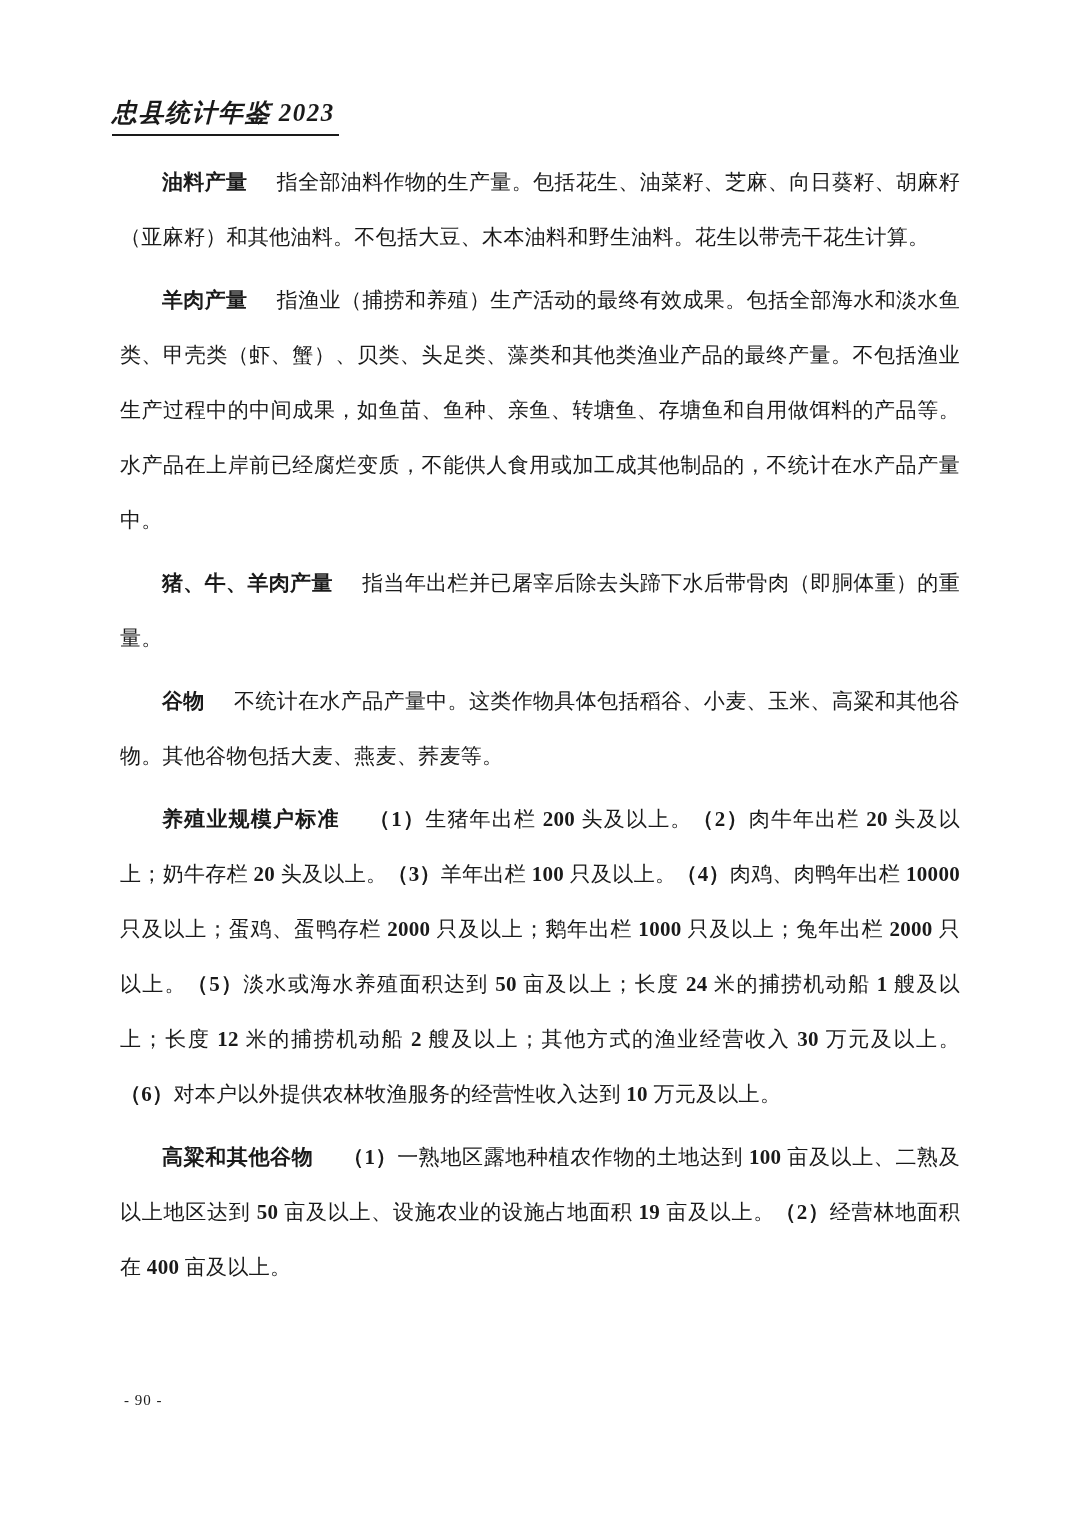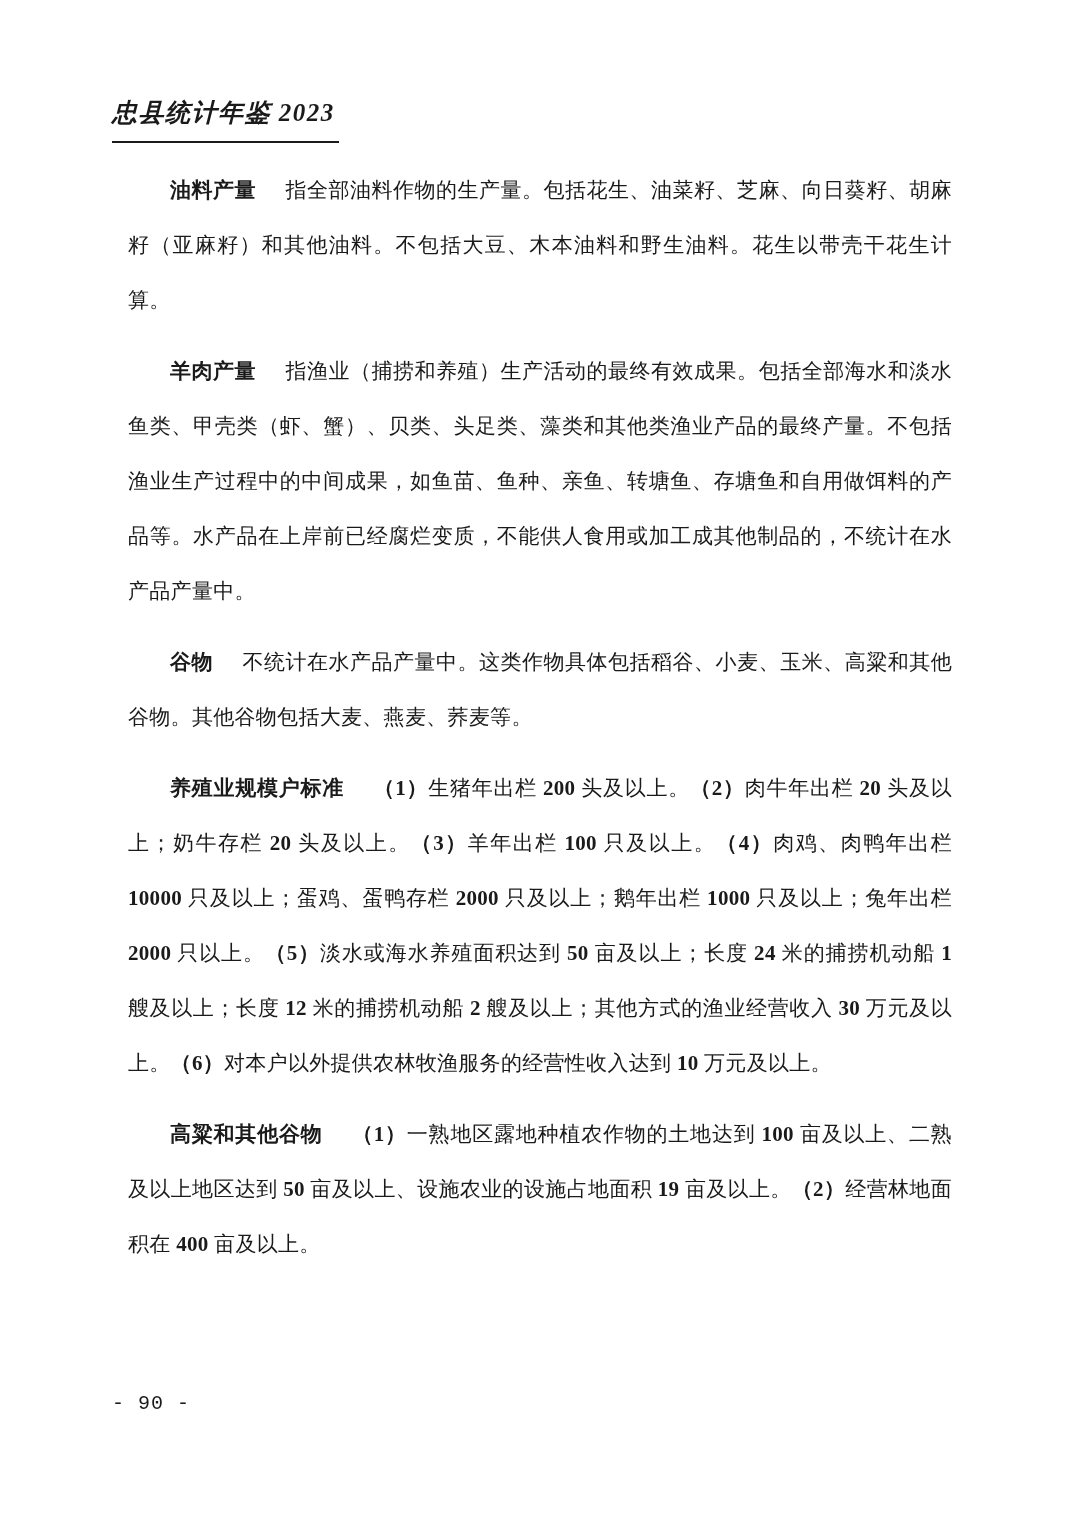--- a/index.html
+++ b/index.html
@@ -14,65 +14,65 @@
   }
   .doc-title{
     position:absolute;
     left:112px;
     top:96px;
     font-size:25px;
     font-weight:bold;
     font-style:italic;
     letter-spacing:1.5px;
     border-bottom:2px solid #1a1a1a;
-    padding:0 4px 12px 0;
+    padding:0 4px 5px 0;
     white-space:nowrap;
   }
   .content{
     position:absolute;
     left:112px;
     top:147px;
     width:856px;
   }
   .para{
-    margin:16px;
+    margin:8px;
     font-size:21px;
     line-height:55px;
     text-align:justify;
     text-indent:2em;
     letter-spacing:0.3px;
   }
   .term{
     font-weight:bold;
     margin-right:1.4em;
   }
   .para b{
     font-weight:bold;
   }
   .footer{
     position:absolute;
-    left:112px;
+    left:124px;
     top:1392px;
-    font-size:20px;
+    font-size:15px;
     letter-spacing:1px;
-    font-family:Liberation Mono, monospace;
   }
 </style>
 </head>
 <body>
 
 <div class="page">
 
   <div class="doc-title">忠县统计年鉴 2023</div>
 
   <div class="content">
   <p class="para"><span class="term">油料产量</span><span class="para-text">指全部油料作物的生产量。包括花生、油菜籽、芝麻、向日葵籽、胡麻籽（亚麻籽）和其他油料。不包括大豆、木本油料和野生油料。花生以带壳干花生计算。</span></p>
 
   <p class="para"><span class="term">羊肉产量</span><span class="para-text">指渔业（捕捞和养殖）生产活动的最终有效成果。包括全部海水和淡水鱼类、甲壳类（虾、蟹）、贝类、头足类、藻类和其他类渔业产品的最终产量。不包括渔业生产过程中的中间成果，如鱼苗、鱼种、亲鱼、转塘鱼、存塘鱼和自用做饵料的产品等。水产品在上岸前已经腐烂变质，不能供人食用或加工成其他制品的，不统计在水产品产量中。</span></p>
 
+  <p class="para"><span class="term">猪、牛、羊肉产量</span><span class="para-text">指当年出栏并已屠宰后除去头蹄下水后带骨肉（即胴体重）的重量。</span></p>
 
   <p class="para"><span class="term">谷物</span><span class="para-text">不统计在水产品产量中。这类作物具体包括稻谷、小麦、玉米、高粱和其他谷物。其他谷物包括大麦、燕麦、荞麦等。</span></p>
 
   <p class="para"><span class="term">养殖业规模户标准</span><span class="para-text"><b>（1）</b>生猪年出栏 <b>200</b> 头及以上。<b>（2）</b>肉牛年出栏 <b>20</b> 头及以上；奶牛存栏 <b>20</b> 头及以上。<b>（3）</b>羊年出栏 <b>100</b> 只及以上。<b>（4）</b>肉鸡、肉鸭年出栏 <b>10000</b> 只及以上；蛋鸡、蛋鸭存栏 <b>2000</b> 只及以上；鹅年出栏 <b>1000</b> 只及以上；兔年出栏 <b>2000</b> 只以上。<b>（5）</b>淡水或海水养殖面积达到 <b>50</b> 亩及以上；长度 <b>24</b> 米的捕捞机动船 <b>1</b> 艘及以上；长度 <b>12</b> 米的捕捞机动船 <b>2</b> 艘及以上；其他方式的渔业经营收入 <b>30</b> 万元及以上。<b>（6）</b>对本户以外提供农林牧渔服务的经营性收入达到 <b>10</b> 万元及以上。</span></p>
 
   <p class="para"><span class="term">高粱和其他谷物</span><span class="para-text"><b>（1）</b>一熟地区露地种植农作物的土地达到 <b>100</b> 亩及以上、二熟及以上地区达到 <b>50</b> 亩及以上、设施农业的设施占地面积 <b>19</b> 亩及以上。<b>（2）</b>经营林地面积在 <b>400</b> 亩及以上。</span></p>
 </div>
 
   <div class="footer">- 90 -</div>
 

